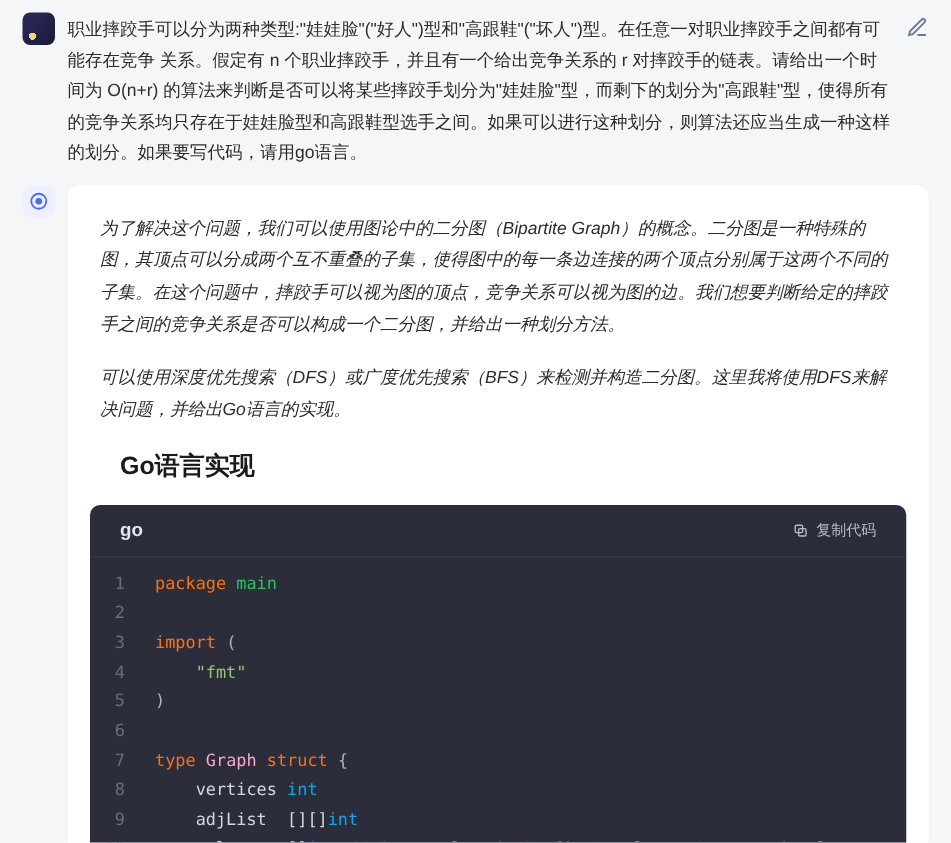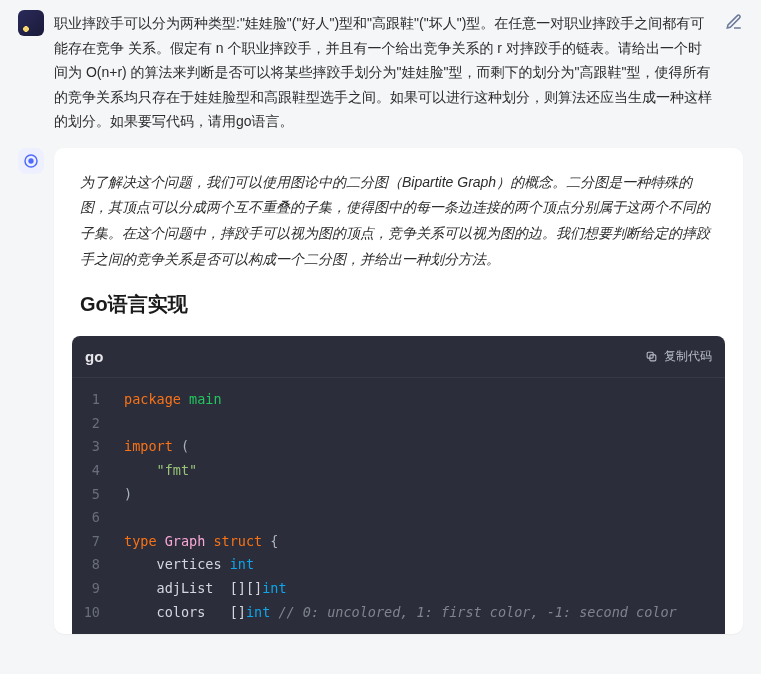--- a/index.html
+++ b/index.html
@@ -31,28 +31,28 @@
   .assistant-avatar {
     width: 26px; height: 26px; border-radius: 8px; background: #eef0ff;
     display: flex; align-items: center; justify-content: center; flex-shrink: 0;
   }
   .assistant-avatar svg { width: 16px; height: 16px; }
   .assistant-card {
     flex: 1; background: #fff; border-radius: 10px; padding: 22px 26px 0 26px;
     box-shadow: 0 1px 2px rgba(0,0,0,0.04);
   }
   .para { line-height: 1.85; color: #2c2c2c; margin-bottom: 16px; font-style: italic; }
-  .section-title { font-size: 20px; font-weight: 600; color: #1a1a1a; margin: 18px 0 18px 0; }
+  .section-title { font-size: 20px; font-weight: 600; color: #1a1a1a; margin: 18px 0 18px 16px; }
   .code-block {
     background: #2b2d3a; border-radius: 8px 8px 0 0; overflow: hidden;
     margin-left: -8px; margin-right: -8px;
   }
   .code-header {
     display: flex; justify-content: space-between; align-items: center;
-    padding: 12px 13px; border-bottom: 1px solid rgba(255,255,255,0.06);
+    padding: 12px 24px; border-bottom: 1px solid rgba(255,255,255,0.06);
   }
   .code-lang { color: #e6e6ea; font-weight: 600; font-size: 15px; }
   .copy-btn {
     display: flex; align-items: center; gap: 6px; color: #b8bcc8;
     font-size: 12px; cursor: pointer; background: none; border: none;
   }
   .copy-btn svg { width: 13px; height: 13px; }
   .code-body { display: flex; font-family: "Consolas","Monaco",monospace; font-size: 13.5px; line-height: 1.75; }
   .gutter {
     padding: 10px 0 10px 0; text-align: right; color: #6a6d7c;
@@ -85,20 +85,21 @@
 
   <div class="assistant-block">
     <div class="assistant-avatar">
       <svg viewBox="0 0 24 24">
           <circle cx="12" cy="12" r="9" fill="none" stroke="#4f6bff" stroke-width="2.2"></circle>
           <circle cx="12" cy="12" r="4" fill="#4f6bff"></circle>
         </svg>
     </div>
     <div class="assistant-card">
       <div class="para">为了解决这个问题，我们可以使用图论中的二分图（Bipartite Graph）的概念。二分图是一种特殊的图，其顶点可以分成两个互不重叠的子集，使得图中的每一条边连接的两个顶点分别属于这两个不同的子集。在这个问题中，摔跤手可以视为图的顶点，竞争关系可以视为图的边。我们想要判断给定的摔跤手之间的竞争关系是否可以构成一个二分图，并给出一种划分方法。</div>
+      <div class="para">可以使用深度优先搜索（DFS）或广度优先搜索（BFS）来检测并构造二分图。这里我将使用DFS来解决问题，并给出Go语言的实现。</div>
       <div class="section-title">Go语言实现</div>
 
       <div class="code-block">
         <div class="code-header">
           <span class="code-lang">go</span>
           <button class="copy-btn">
             <svg viewBox="0 0 24 24" fill="none" stroke="currentColor" stroke-width="2">
               <rect x="9" y="9" width="11" height="11" rx="2"></rect>
                 <rect x="4" y="4" width="11" height="11" rx="2"></rect>
             </svg>

